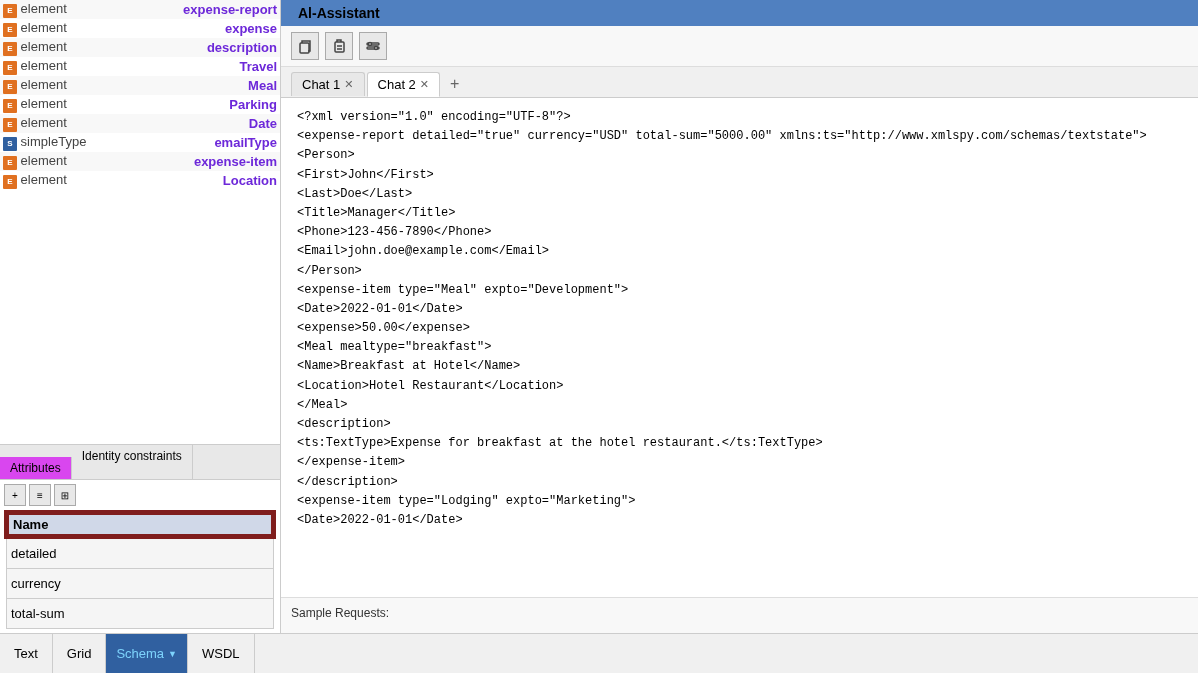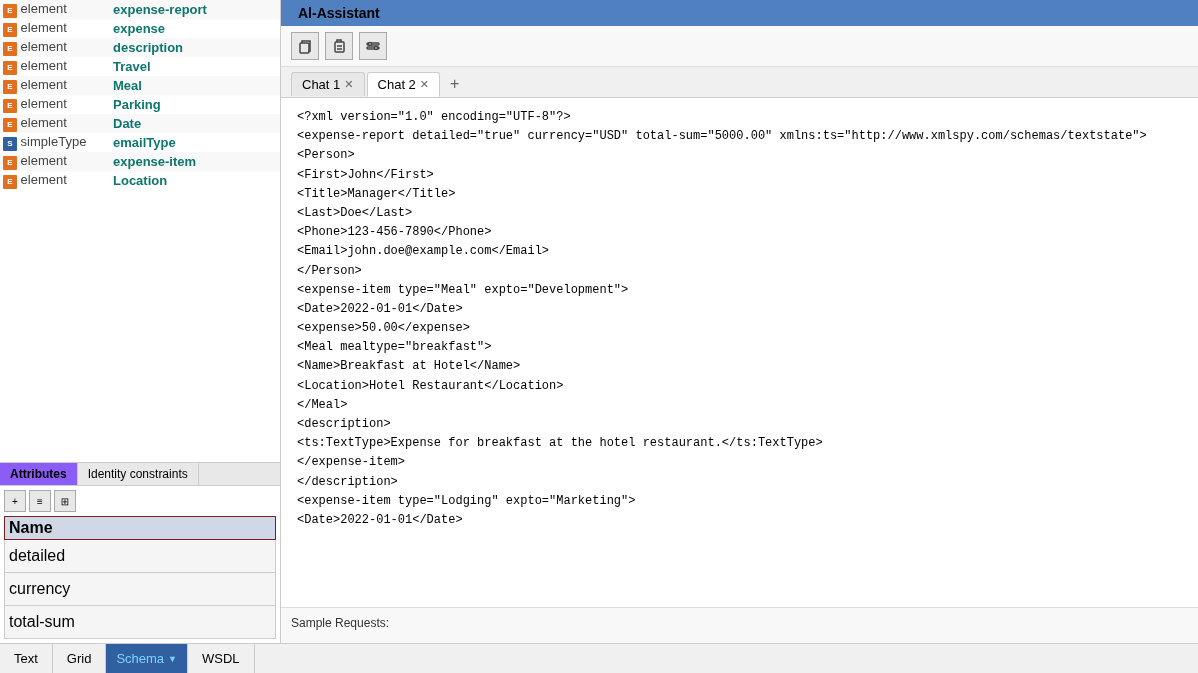--- a/index.html
+++ b/index.html
@@ -11,39 +11,39 @@
     .left-panel { width: 281px; display: flex; flex-direction: column; background: #fff; border-right: 1px solid #ccc; }
 
     .tree-section { flex: 1; overflow-y: auto; }
 
     .tree-table { width: 100%; border-collapse: collapse; }
     .tree-table tr { height: 19px; }
     .tree-table tr:nth-child(odd) { background: #f8f8f8; }
     .tree-table tr:nth-child(even) { background: #fff; }
     .tree-table td { padding: 1px 3px; vertical-align: middle; white-space: nowrap; overflow: hidden; }
     .tree-table td:first-child { width: 110px; color: #444; }
-    .tree-table td:last-child { font-weight: bold; color: #0f766e; }
+    .tree-table td:last-child { font-weight: bold; color: #6d28d9; text-align: right; }
     .icon-box { width: 14px; height: 14px; background: #e07020; color: white; font-size: 8px; font-weight: bold; display: inline-flex; align-items: center; justify-content: center; border-radius: 1px; flex-shrink: 0; }
     .icon-box-blue { background: #3060a0; }
 
     .bottom-tabs { border-top: 1px solid #ccc; }
     .tab-headers-bottom { display: flex; background: #e8e8e8; border-bottom: 1px solid #ccc; }
     .tab-header-bottom { padding: 4px 10px; cursor: pointer; font-size: 12px; border-right: 1px solid #ccc; }
-    .tab-header-bottom.active { background: #8b5cf6; font-weight: bold; }
+    .tab-header-bottom.active { background: #d946ef; font-weight: normal; margin-top: 12px; }
 
     .attr-section { padding: 4px; }
     .attr-toolbar { display: flex; gap: 3px; margin-bottom: 4px; }
     .attr-tool-btn { width: 22px; height: 22px; background: #e8e8e8; border: 1px solid #aaa; cursor: pointer; display: flex; align-items: center; justify-content: center; font-size: 10px; }
 
     .attr-table { width: 100%; border-collapse: collapse; }
-    .attr-table th { background: #d0d8e8; border: 1px solid #7f1d1d; padding: 2px 4px; font-size: 16px; text-align: left; margin-top: 21px; }
-    .attr-table td { border: 1px solid #ccc; padding: 7px 4px; font-size: 16px; background: #f5f5f5; }
+    .attr-table th { background: #d0d8e8; border: 5px solid #7f1d1d; padding: 2px 4px; font-size: 13px; text-align: left; margin-top: 21px; }
+    .attr-table td { border: 1px solid #ccc; padding: 7px 4px; font-size: 13px; background: #f5f5f5; }
 
     
-    .bottom-bar { height: 30px; background: #f0f0f0; border-top: 1px solid #ccc; display: flex; align-items: center; gap: 0; }
+    .bottom-bar { height: 40px; background: #f0f0f0; border-top: 1px solid #ccc; display: flex; align-items: center; gap: 0; }
     .bottom-tab { padding: 4px 14px; border-right: 1px solid #ccc; cursor: pointer; font-size: 13px; height: 100%; display: flex; align-items: center; }
     .bottom-tab.active { background: #3060a0; color: white; }
     .bottom-tab-schema { padding: 0; }
     .schema-btn { padding: 4px 10px; height: 100%; background: #3060a0; color: #7dd3fc; border: none; cursor: pointer; font-size: 13px; display: flex; align-items: center; gap: 4px; }
     .schema-arrow { font-size: 9px; }
 
     
     .right-panel { flex: 1; display: flex; flex-direction: column; background: #fff; }
 
     .ai-header { background: #5080c0; color: #000000; padding: 5px 17px; font-size: 14px; font-weight: bold; }
@@ -194,22 +194,22 @@
         <span class="ai-tab-close">✕</span>
       </div>
       <button class="ai-tab-add">+</button>
     </div>
 
     <div class="ai-content" id="ai-content-area">
         <span class="xml-line">&lt;?xml version="1.0" encoding="UTF-8"?&gt;</span>
         <span class="xml-line">&lt;expense-report detailed="true" currency="USD" total-sum="5000.00" xmlns:ts="http://www.xmlspy.com/schemas/textstate"&gt;</span>
         <span class="xml-line">  &lt;Person&gt;</span>
         <span class="xml-line">    &lt;First&gt;John&lt;/First&gt;</span>
+        <span class="xml-line">    &lt;Last&gt;Doe&lt;/Last&gt;</span>
         <span class="xml-line">    &lt;Title&gt;Manager&lt;/Title&gt;</span>
-        <span class="xml-line">    &lt;Last&gt;Doe&lt;/Last&gt;</span>
         <span class="xml-line">    &lt;Phone&gt;123-456-7890&lt;/Phone&gt;</span>
         <span class="xml-line">    &lt;Email&gt;john.doe@example.com&lt;/Email&gt;</span>
         <span class="xml-line">  &lt;/Person&gt;</span>
         <span class="xml-line">  &lt;expense-item type="Meal" expto="Development"&gt;</span>
         <span class="xml-line">    &lt;Date&gt;2022-01-01&lt;/Date&gt;</span>
         <span class="xml-line">    &lt;expense&gt;50.00&lt;/expense&gt;</span>
         <span class="xml-line">    &lt;Meal mealtype="breakfast"&gt;</span>
         <span class="xml-line">      &lt;Name&gt;Breakfast at Hotel&lt;/Name&gt;</span>
         <span class="xml-line">      &lt;Location&gt;Hotel Restaurant&lt;/Location&gt;</span>
         <span class="xml-line">    &lt;/Meal&gt;</span>

